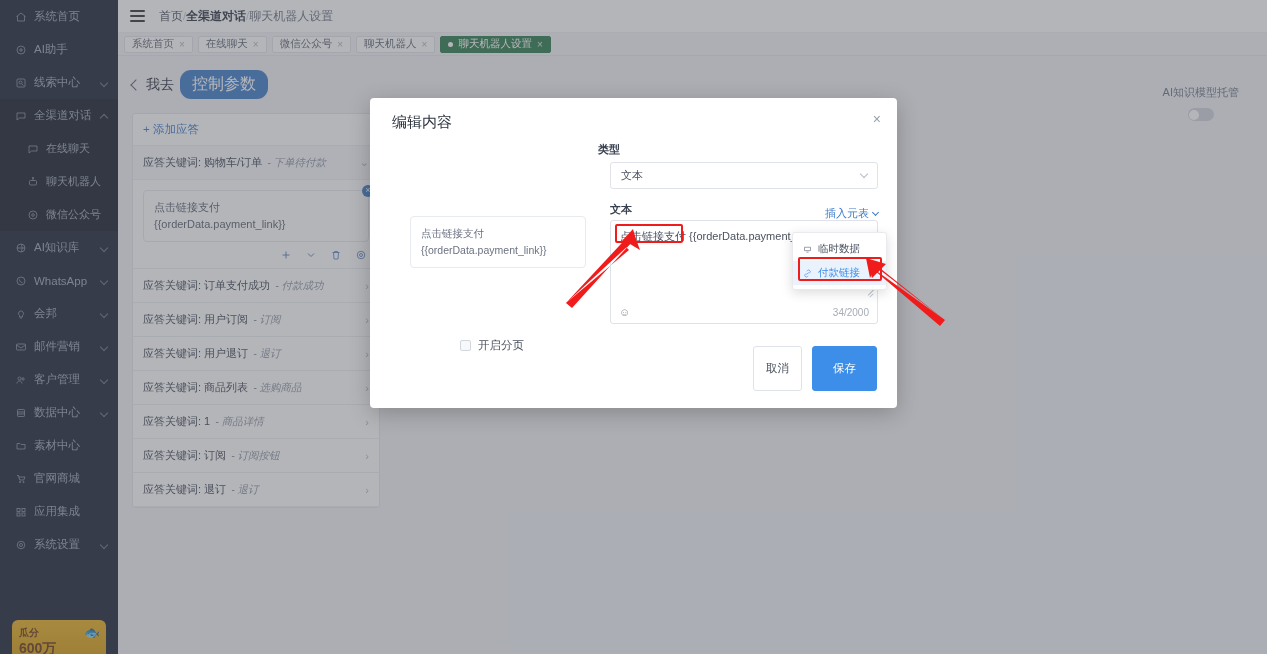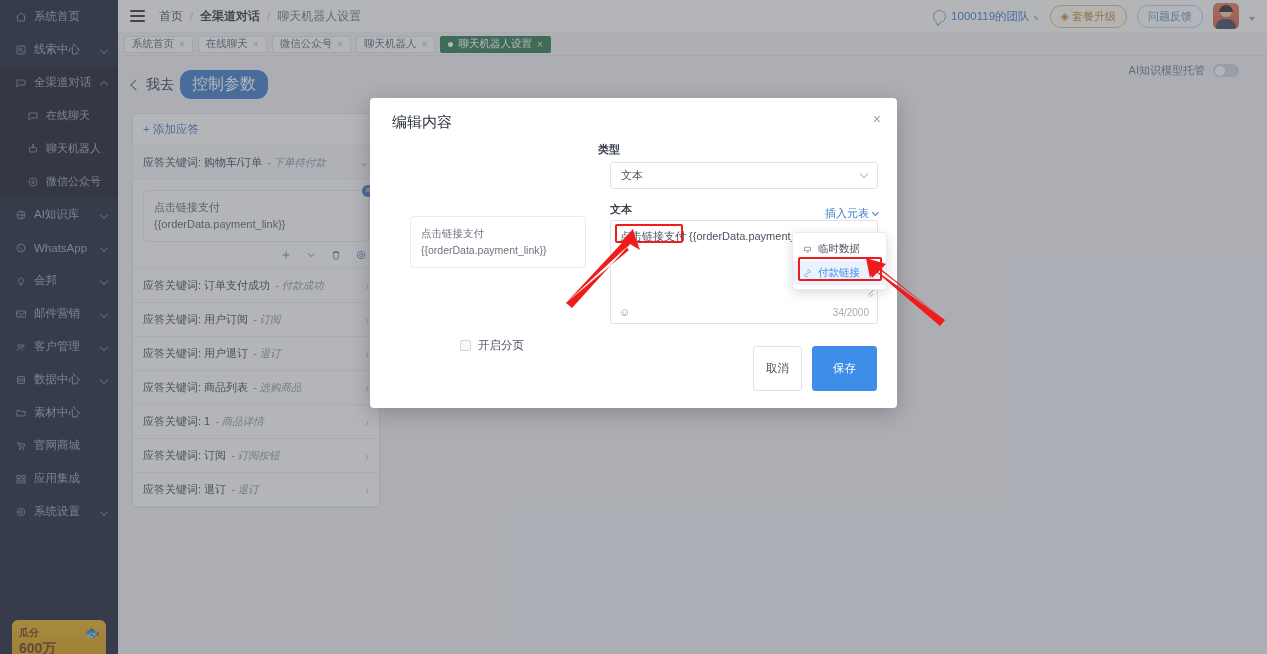--- a/index.html
+++ b/index.html
@@ -43,21 +43,21 @@
   .promo .fish { position:absolute; right:5px; top:5px; font-size:13px; }
 
   
   .topbar {
     position: absolute; left: 118px; top: 0; width: 1149px; height: 33px;
     background: #fff; display: flex; align-items: center; padding: 0 12px;
     border-bottom: 1px solid #eef0f3;
   }
   .burger { width: 15px; height: 12px; display:flex; flex-direction:column; justify-content:space-between; cursor:pointer; }
   .burger span { display:block; height:1.8px; background:#333; border-radius:1px; }
-  .crumbs { display:flex; align-items:center; gap:7px; margin-left: 14px; font-size: 12px; }
+  .crumbs { display:flex; align-items:center; margin-left: 14px; font-size: 12px; }
   .crumbs .c { color:#4a5160; }
   .crumbs .c.bold { font-weight: bold; color:#2c3242; }
   .crumbs .c.last { color:#6a7283; }
   .crumbs .sep { color:#c3c8d1; font-size: 11px; }
   .top-right { margin-left:auto; display:flex; align-items:center; gap:10px; }
   .team { display:flex; align-items:center; gap:5px; font-size:11.5px; color:#3a7bd0; }
   .bubble-ic { width:13px;height:13px;border:1.2px solid #8e96a6;border-radius:50%;position:relative; }
   .bubble-ic:after{content:"";position:absolute;left:2px;bottom:-3px;width:3px;height:3px;background:#fff;border-left:1.2px solid #8e96a6;border-bottom:1.2px solid #8e96a6;transform:rotate(-45deg);}
   .chev { width:5px;height:5px;border-right:1.2px solid #6f7üb;border-bottom:1.2px solid #7b8494;transform:rotate(45deg); }
   .btn-upgrade {
@@ -93,21 +93,21 @@
   .tab .dot{width:5px;height:5px;border-radius:50%;background:#fff;}
   .tab .x{font-size:10px;color:#aeb4be;}
   .tab.active .x{color:#cfe4d8;}
 
   
   .content { position:absolute; left:118px; top:56px; width:1149px; height:598px; background:#f0f2f5; }
   .page-head { display:flex; align-items:center; gap:6px; padding:14px 0 0 14px; }
   .back-arrow{width:8px;height:8px;border-left:1.5px solid #5a6070;border-bottom:1.5px solid #5a6070;transform:rotate(45deg);}
   .page-title{font-size:14px;color:#2f3542;}
   .badge-param{background:#3d7cc9;color:#fff;font-size:16px;padding:4px 12px;border-radius:11px;}
-  .ai-toggle{position:absolute;right:28px;top:7px;display:flex;align-items:center;gap:8px;font-size:11px;color:#6e7686;}
+  .ai-toggle{position:absolute;right:28px;top:29px;display:flex;align-items:center;gap:8px;font-size:11px;color:#6e7686;flex-direction:column;}
   .switch{width:26px;height:13px;border-radius:7px;background:#cfd3da;position:relative;}
   .switch .knob{position:absolute;left:1.5px;top:1.5px;width:10px;height:10px;border-radius:50%;background:#fff;}
 
   .panel {
     margin:14px 0 0 14px; width:248px; background:#fff;
     border:1px solid #e3e6eb; border-radius:3px; overflow:hidden;
   }
   .add-row{padding:8px 10px;font-size:11.5px;color:#3d7cc9;border-bottom:1px solid #eceef1;}
   .kw-row{
     display:flex;align-items:center;padding:9px 10px;font-size:11px;color:#3f4654;
@@ -191,20 +191,29 @@
             <svg viewBox="0 0 24 24" fill="none" stroke="#8b94a6" stroke-width="1.6">
               <path d="M3 11l9-7 9 7"></path>
               <path d="M5 10v10h14V10"></path>
             </svg>
           </span>
           <span>系统首页</span>
         </div>
         <div class="nav-item">
           <span class="ico">
             <svg viewBox="0 0 24 24" fill="none" stroke="#8b94a6" stroke-width="1.6">
+              <circle cx="12" cy="12" r="8"></circle>
+              <path d="M8 12h8M12 8v8"></path>
+            </svg>
+          </span>
+          <span>AI助手</span>
+        </div>
+        <div class="nav-item">
+          <span class="ico">
+            <svg viewBox="0 0 24 24" fill="none" stroke="#8b94a6" stroke-width="1.6">
               <rect x="4" y="4" width="16" height="16" rx="2"></rect>
               <circle cx="11" cy="11" r="3"></circle>
               <path d="M14 14l3 3"></path>
             </svg>
           </span>
           <span>线索中心</span>
           <span class="caret"></span>
         </div>
         <div class="nav-item nav-group-open">
           <span class="ico">
@@ -355,40 +364,20 @@
         <span></span>
         <span></span>
         <span></span>
       </div>
     <div class="crumbs">
       <span class="c">首页</span>
       <span class="sep">/</span>
       <span class="c bold">全渠道对话</span>
       <span class="sep">/</span>
       <span class="c last">聊天机器人设置</span>
-    </div>
-    <div class="top-right">
-      <div class="team">
-        <span class="bubble-ic"></span>
-        <span>1000119的团队</span>
-        <span class="chev"></span>
-      </div>
-      <div class="btn-upgrade">
-        <span>◈</span>
-        <span>套餐升级</span>
-      </div>
-      <div class="btn-feedback">
-        <span>问题反馈</span>
-      </div>
-      <div class="avatar">
-        <div class="body"></div>
-        <div class="head"></div>
-        <div class="hair"></div>
-      </div>
-      <div class="avatar-caret"></div>
     </div>
   </div>
 
   <div class="tabstrip" id="tabstrip">
       <div class="tab">
         <span>系统首页</span>
         <span class="x">×</span>
       </div>
       <div class="tab">
         <span>在线聊天</span>

